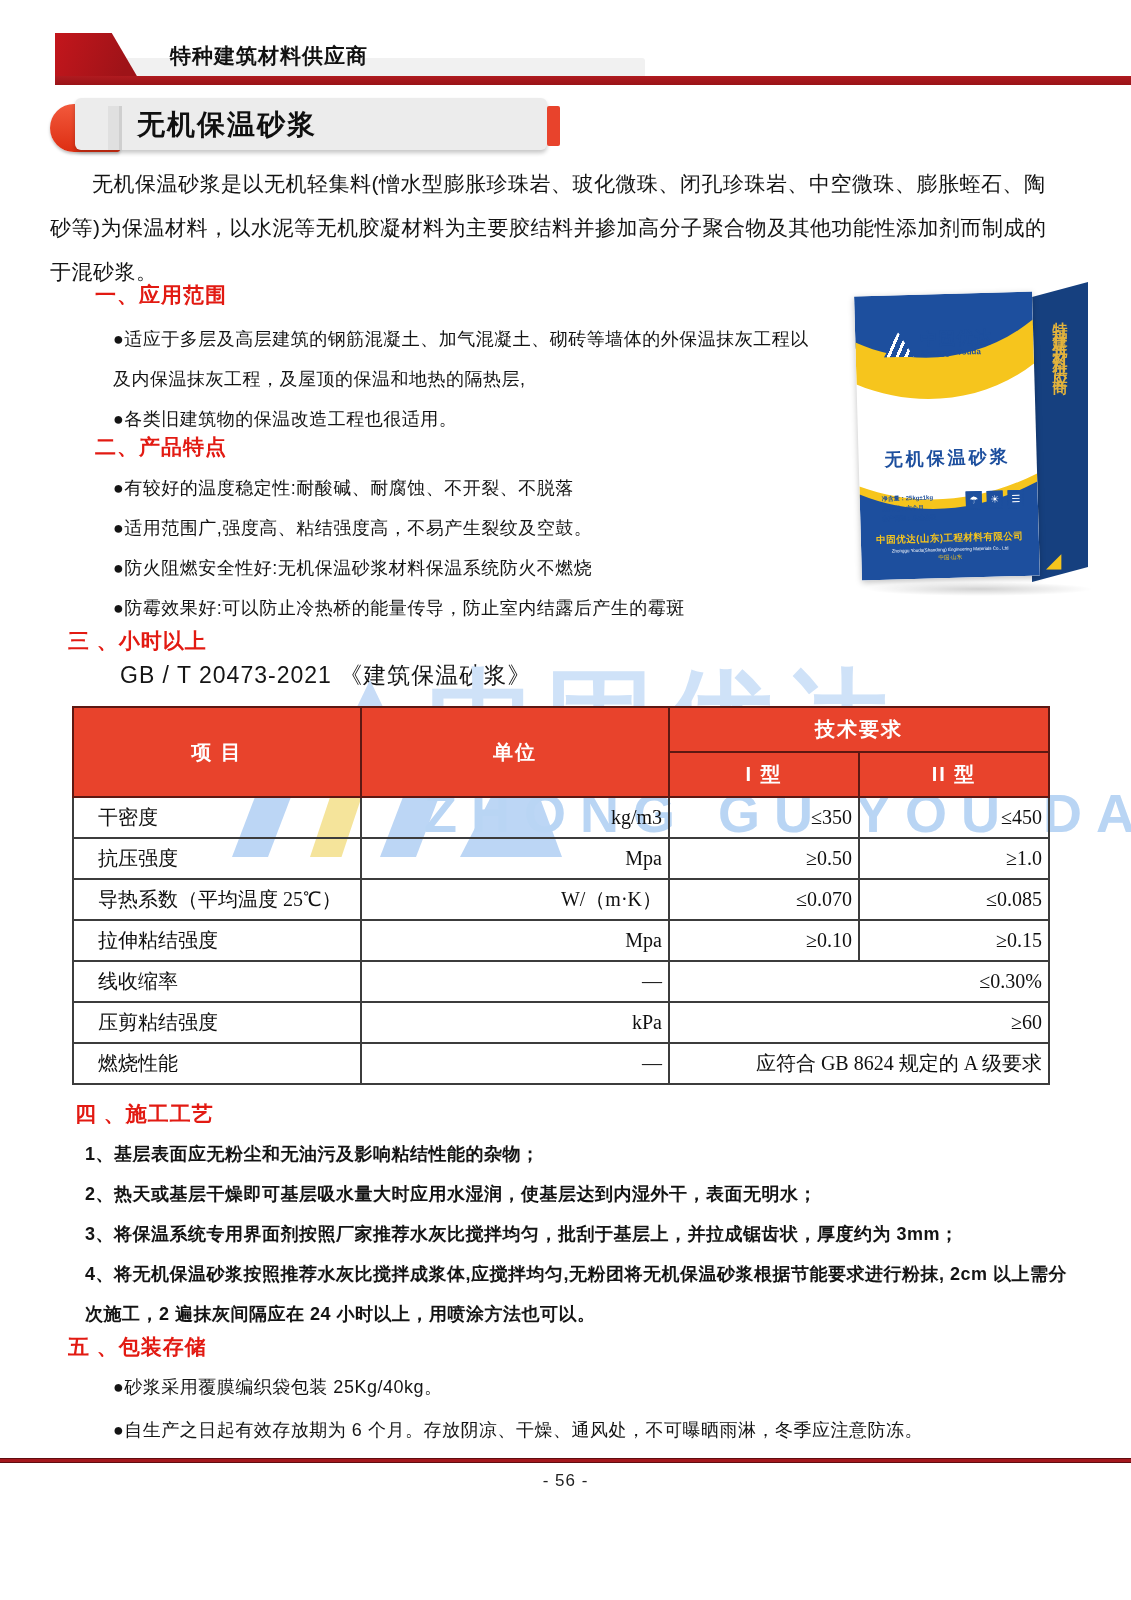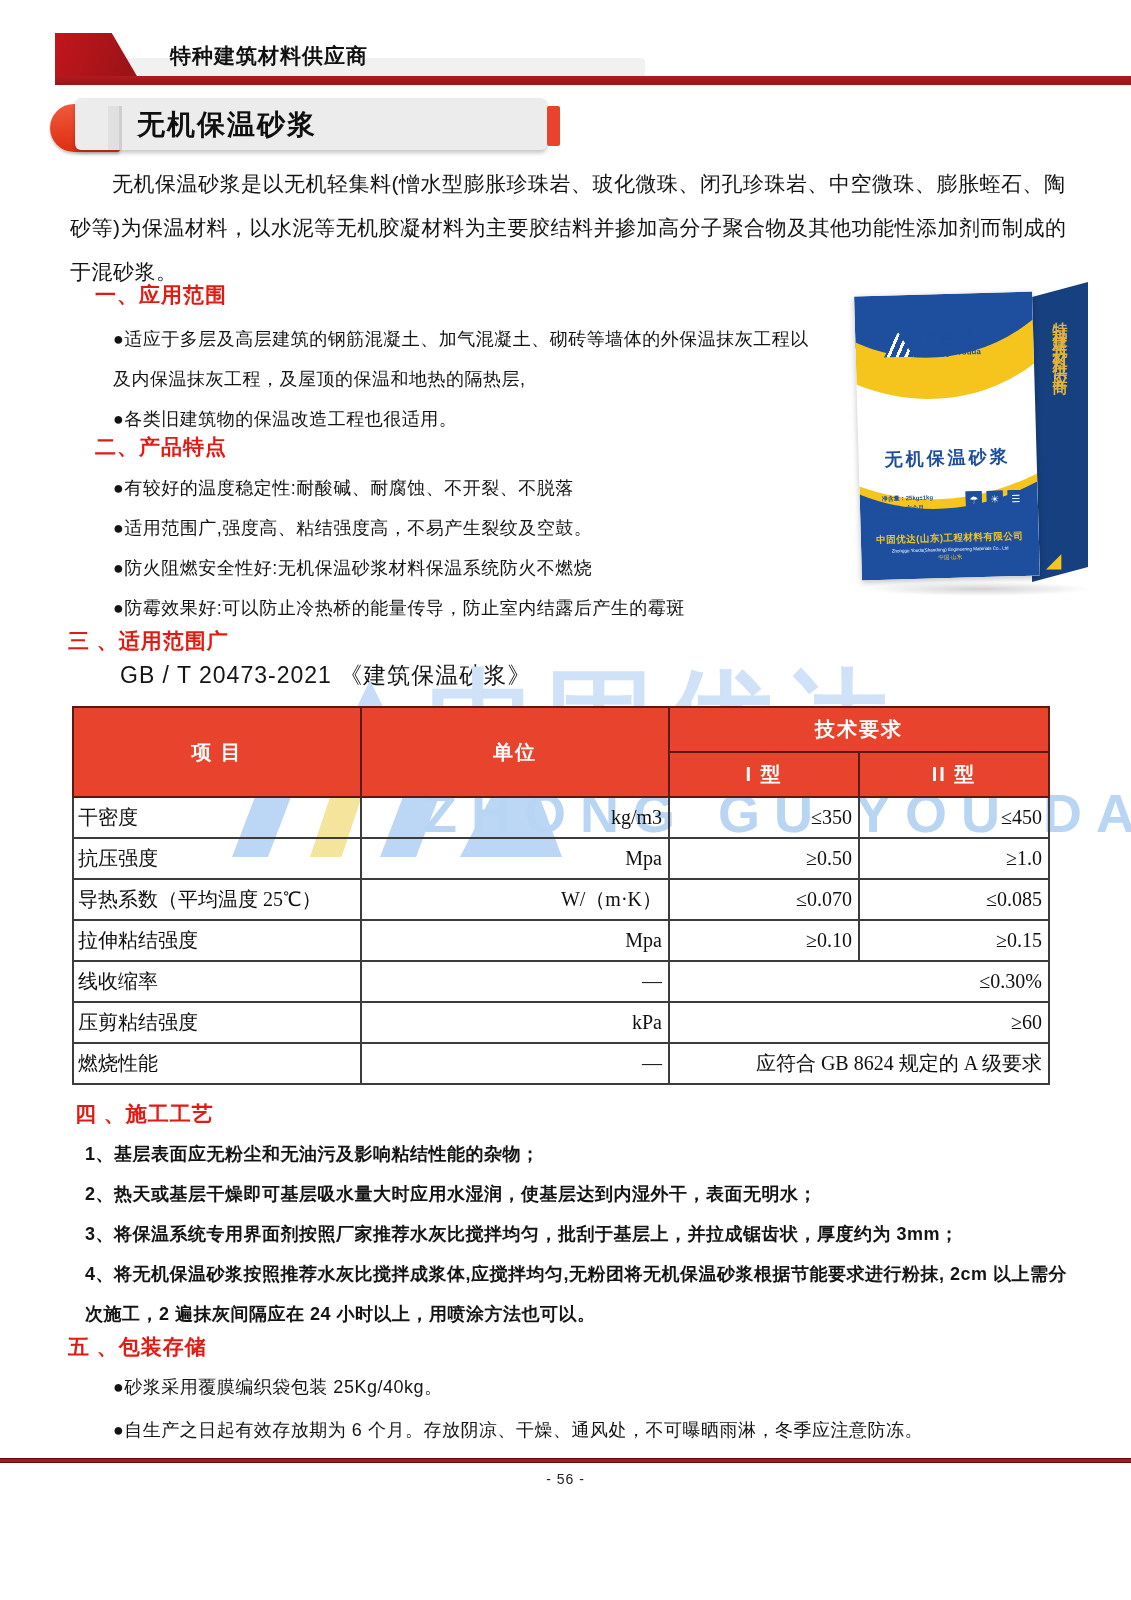--- a/index.html
+++ b/index.html
@@ -28,21 +28,21 @@
     background:linear-gradient(#f2593c,#dd2e12); border-radius:26px 3px 3px 26px;
     box-shadow:0 2px 3px rgba(0,0,0,0.25); }
   .titlebar-notch { position:absolute; left:108px; top:106px; width:14px; height:44px;
     background:#e0e0e0; border-right:3px solid #cfcfcf; }
   .page-title { position:absolute; left:137px; top:106px; font-size:28px; font-weight:bold;
     color:#101010; letter-spacing:2px; }
   .titlebar-endbar { position:absolute; left:547px; top:106px; width:13px; height:40px;
     background:#e8432c; border-radius:2px; }
 
   
-  .intro { position:absolute; left:70px; top:162px; width:1008px;
+  .intro { position:absolute; left:50px; top:162px; width:1008px;
     font-size:21px; line-height:44px; color:#141414; font-weight:500;
     text-indent:2em; letter-spacing:0.5px; }
   .sec-heading { position:absolute; font-size:21px; font-weight:bold; color:#e21a12;
     letter-spacing:1px; }
   .h1 { left:95px; top:281px; }
   .h2 { left:95px; top:433px; }
   .h3 { left:68px; top:627px; }
   .h4 { left:75px; top:1100px; }
   .h5 { left:68px; top:1333px; }
   .bullets { position:absolute; font-size:18px; color:#141414; font-weight:500;
@@ -76,21 +76,21 @@
     border-collapse:collapse; table-layout:fixed;
     font-family:"Liberation Serif", serif; }
   .perf-table col.c1 { width:288px; } .perf-table col.c2 { width:308px; }
   .perf-table col.c3 { width:190px; } .perf-table col.c4 { width:190px; }
   .perf-table th { background:#e8432c; color:#ffffff; font-weight:bold;
     font-size:20px; border:2px solid #5d1812; letter-spacing:2px;
     font-family:"Liberation Sans", sans-serif; }
   .perf-table thead tr { height:45px; }
   .perf-table td { border:2px solid #3c3c3c; font-size:20px; color:#101010;
     background:transparent; text-align:right; height:41px; padding:0 6px; }
-  .perf-table td.item { text-align:left; padding-left:4px; }
+  .perf-table td.item { text-align:left; padding-left:24px; }
 
   
 
   
   .bag { position:absolute; left:856px; top:282px; width:252px; height:310px; z-index:3; }
   .bag-shadow { position:absolute; left:8px; bottom:-4px; width:230px; height:14px;
     background:radial-gradient(ellipse at center, rgba(0,0,0,0.18), rgba(0,0,0,0) 70%); }
   .bag-side { position:absolute; left:176px; top:0; width:56px; height:300px;
     background:#16407f; clip-path:polygon(0 5%,100% 0,100% 95%,0 100%); }
   .bag-side-text { position:absolute; left:18px; top:28px; writing-mode:vertical-rl;
@@ -115,21 +115,21 @@
     font-size:10px; text-align:center; line-height:15px; border:1px solid #1d4f9e; }
   .bag-company { position:absolute; left:0; top:238px; width:100%; text-align:center; }
   .bag-company .cn { font-size:9.5px; font-weight:bold; color:#f6c51d; letter-spacing:0.5px; }
   .bag-company .en { font-size:4.5px; color:#ffffff; margin-top:2px; }
   .bag-company .origin { font-size:5.5px; color:#f6c51d; margin-top:2px; }
 
   
   .footer-rule { position:absolute; left:0; top:1458px; width:1131px; height:5px;
     background:#a4171c; border-top:1px solid #5f0d10; border-bottom:1px solid #5f0d10; }
   .page-number { position:absolute; left:0; top:1471px; width:1131px; text-align:center;
-    font-size:14px; color:#222; letter-spacing:1px; }
+    font-size:17px; color:#222; letter-spacing:1px; }
 </style>
 </head>
 <body>
 
 <div class="page">
 
   <div class="tagline-strip"></div>
   <div class="pennant"></div>
   <div class="tagline">特种建筑材料供应商</div>
   <div class="top-rule"></div>
@@ -149,21 +149,21 @@
   </div>
 
   <div class="sec-heading h2">二、产品特点</div>
   <div class="bullets b2">
     <div>●有较好的温度稳定性:耐酸碱、耐腐蚀、不开裂、不脱落</div>
     <div>●适用范围广,强度高、粘结强度高，不易产生裂纹及空鼓。</div>
     <div>●防火阻燃安全性好:无机保温砂浆材料保温系统防火不燃烧</div>
     <div>●防霉效果好:可以防止冷热桥的能量传导，防止室内结露后产生的霉斑</div>
   </div>
 
-  <div class="sec-heading h3">三 、适用范围广</div>
+  <div class="sec-heading h3">三 、小时以上</div>
   <div class="standard-line">GB / T 20473-2021 《建筑保温砂浆》</div>
 
   <div class="watermark">
     <div class="wm-tip"></div>
     <div class="wm-cn">中固优达</div>
     <div class="wm-logo">
       <span class="wm-s1"></span>
         <span class="wm-s2"></span>
         <span class="wm-s3"></span>
         <span class="wm-s4"></span>

